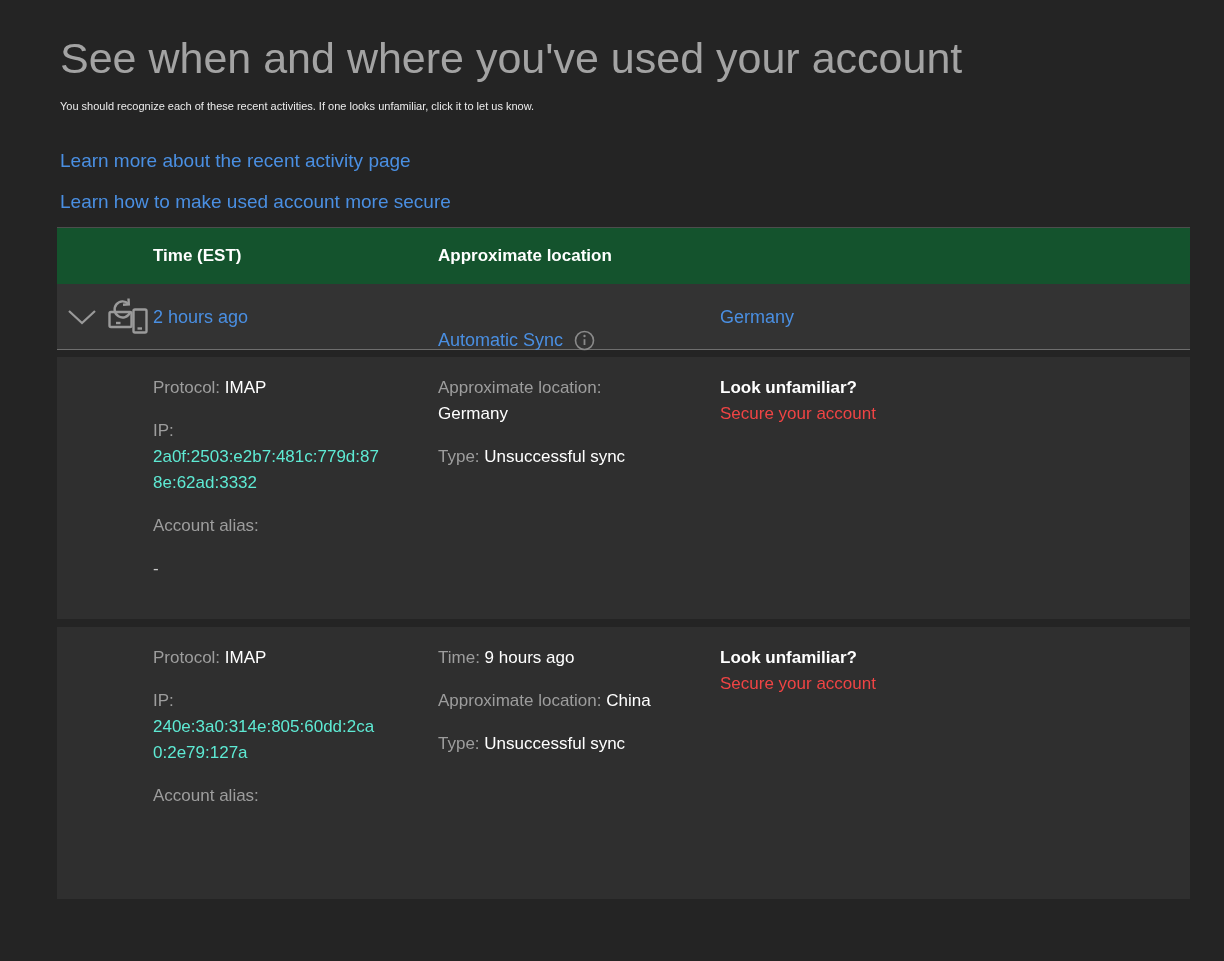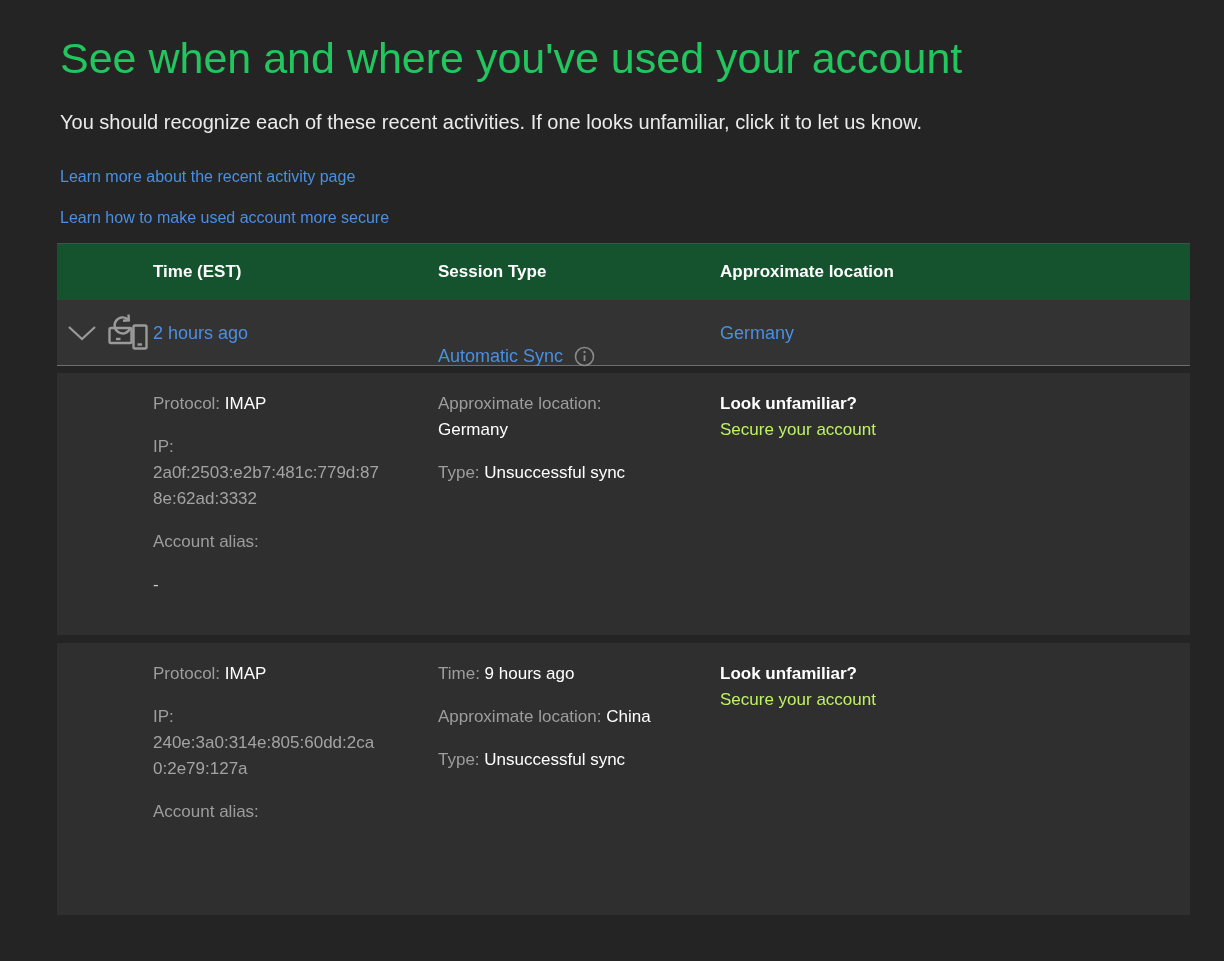--- a/index.html
+++ b/index.html
@@ -9,31 +9,31 @@
     color:#ffffff;
     font-family:"Liberation Sans","DejaVu Sans",sans-serif;
     overflow:hidden;
   }
   .main { padding-left:57px; }
   .page-title {
     margin:30px 0 0 3px;
     font-size:43px;
     line-height:56px;
     font-weight:200;
-    color:#22c55e;
+    color:#a3a3a3;
   }
   .intro {
-    margin:26px 0 0 3px;
-    font-size:20px;
+    margin:10px 0 0 3px;
+    font-size:11px;
     line-height:21px;
     color:#ebebeb;
   }
   .learn-link {
     display:block;
-    font-size:16px;
+    font-size:19px;
     line-height:21px;
     color:#4a8fe2;
     text-decoration:none;
     cursor:pointer;
     margin-left:3px;
   }
   .learn-link.first { margin-top:33px; }
   .learn-link.second { margin-top:20px; }
   .section-title {
     margin:60px 0 0 3px;
@@ -83,26 +83,26 @@
     font-size:17px;
     line-height:26px;
   }
   .detail-panel.first { margin-top:7px; }
   .detail-panel.second { margin-top:8px; min-height:272px; }
   .detail-panel p { margin-bottom:17px; }
   .detail-col1 { padding-right:53px; }
   .detail-col2 { padding-right:47px; }
   .lbl { color:#9d9d9d; }
   .val { color:#ffffff;margin-top:34px; }
-  .ip-value { color:#a3a3a3; word-break:break-all; }
+  .ip-value { color:#5eead4; word-break:break-all; }
   .dash { color:#c9c9c9; }
   .unfamiliar { font-weight:600; color:#ffffff;text-align:right; }
   .secure-link {
     display:block;
-    color:#bef264;
+    color:#ef4444;
     text-decoration:none;
     cursor:pointer;
   }
   .icon-svg { display:block; }
 </style>
 </head>
 <body>
 
 <div class="main">
 
@@ -111,21 +111,20 @@
   <p class="intro">You should recognize each of these recent activities. If one looks unfamiliar, click it to let us know.</p>
 
   <a class="learn-link first">Learn more about the recent activity page</a>
   <a class="learn-link second">Learn how to make used account more secure</a>
 
 
   <div class="activity-table">
 
     <div class="header-row">
       <div>Time (EST)</div>
-      <div>Session Type</div>
       <div>Approximate location</div>
     </div>
 
     <div class="summary-row">
       <span class="chevron-wrap">
         <svg class="icon-svg" width="30" height="17" viewBox="0 0 30 17">
           <polyline points="2,2 15,14 28,2" fill="none" stroke="#9a9a9a" stroke-width="2.2"></polyline>
         </svg>
       </span>
       <span class="syncicon-wrap">

